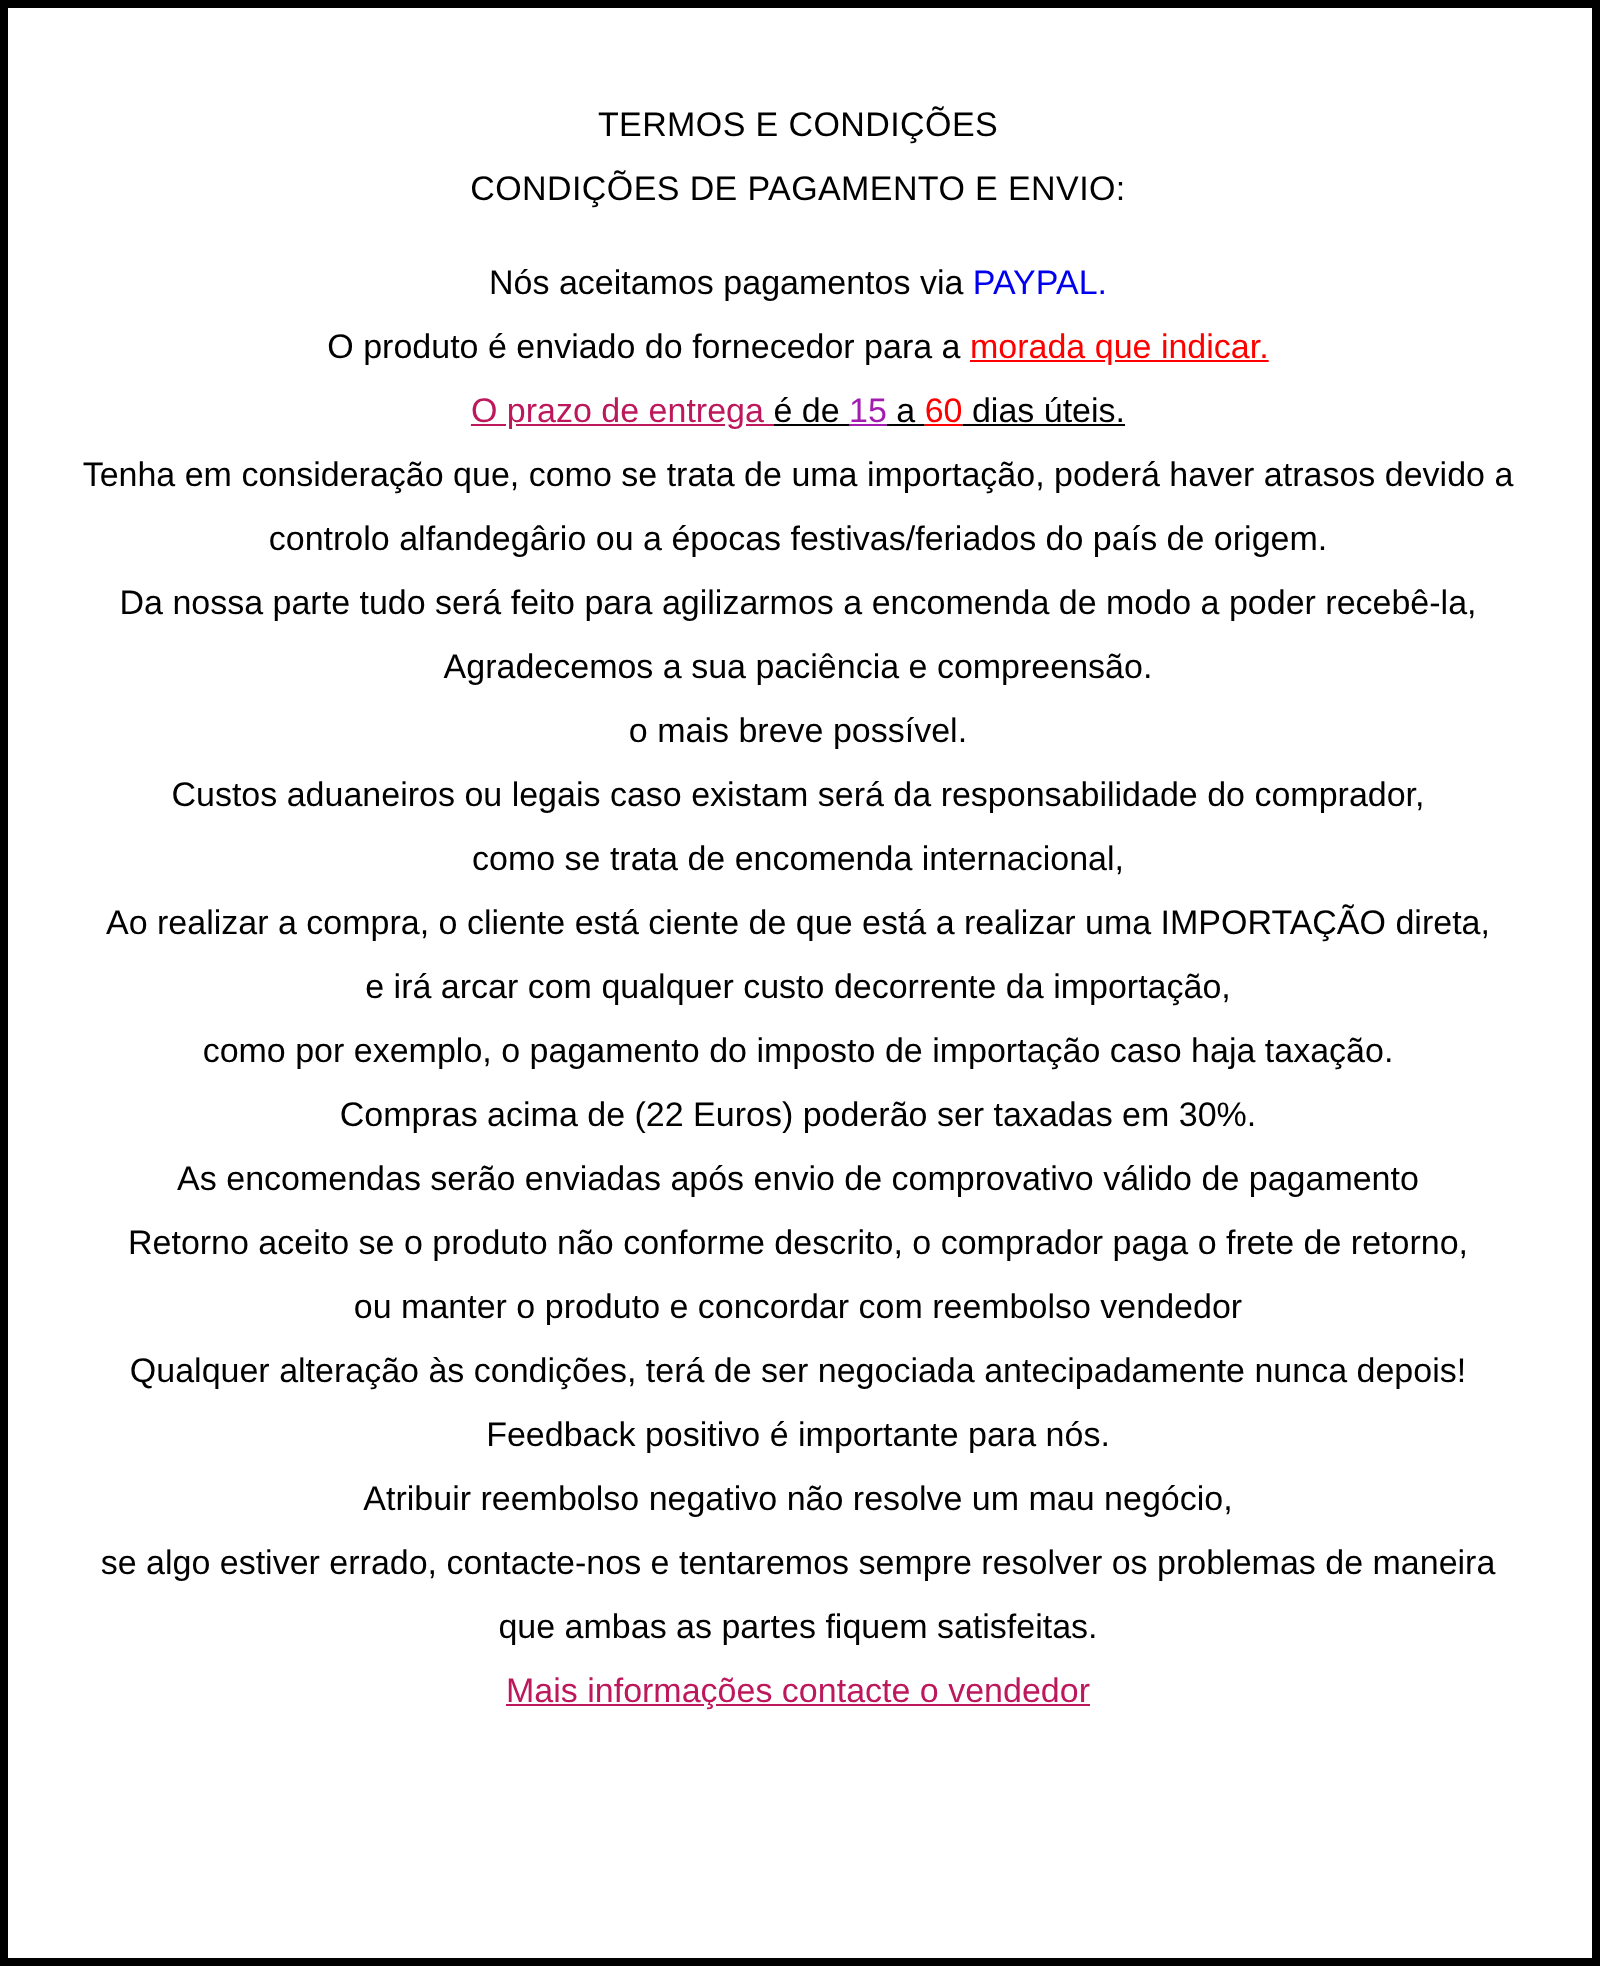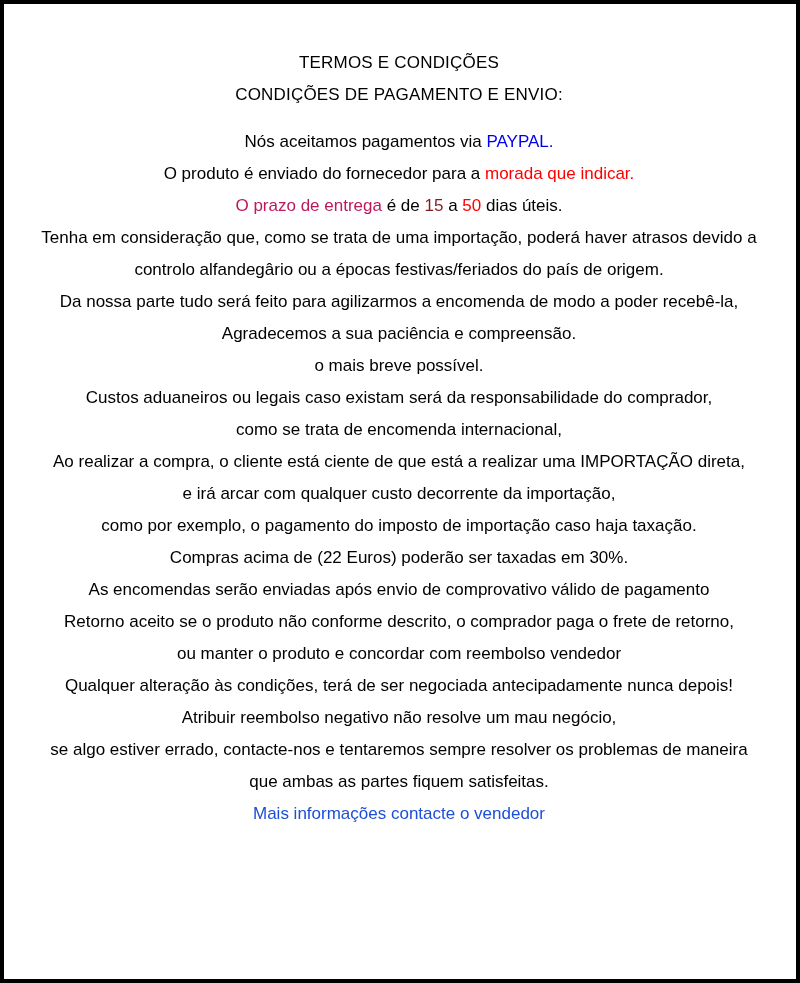--- a/index.html
+++ b/index.html
@@ -19,46 +19,47 @@
     box-sizing: border-box;
     padding: 43px 10px 0 8px;
     text-align: center;
   }
   .line {
     line-height: 32px;
     min-height: 32px;
   }
   .heading { letter-spacing: 0.2px; }
   .heading-gap { height: 15px; }
-  .u { }
+  .u { text-decoration: underline; }
 </style>
 </head>
 <body>
 
 <div class="doc">
   <div class="line heading">TERMOS E CONDIÇÕES</div>
   <div class="line heading">CONDIÇÕES DE PAGAMENTO E ENVIO:</div>
   <div class="heading-gap"></div>
   <div>
       <div class="line"><span>Nós aceitamos pagamentos via </span><span style="color: rgb(0, 0, 238); text-align: right;">PAYPAL.</span></div>
       <div class="line"><span>O produto é enviado do fornecedor para a </span><span class="u" style="color: rgb(255, 0, 0);">morada que indicar.</span></div>
-      <div class="line"><span class="u" style="color: #be185d;">O prazo de entrega </span><span class="u">é de </span><span class="u" style="color: #7f1d1d;">15</span><span class="u"> a </span><span class="u" style="color: rgb(255, 0, 0);">50</span><span class="u"> dias úteis.</span></div>
+      <div class="line"><span class="u" style="color: #be185d;">O prazo de entrega </span><span class="u">é de </span><span class="u" style="color: #a21caf;">15</span><span class="u"> a </span><span class="u" style="color: rgb(255, 0, 0);">60</span><span class="u"> dias úteis.</span></div>
       <div class="line"><span>Tenha em consideração que, como se trata de uma importação, poderá haver atrasos devido a</span></div>
       <div class="line"><span>controlo alfandegârio ou a épocas festivas/feriados do país de origem.</span></div>
       <div class="line"><span>Da nossa parte tudo será feito para agilizarmos a encomenda de modo a poder recebê-la,</span></div>
       <div class="line"><span>Agradecemos a sua paciência e compreensão.</span></div>
       <div class="line"><span>o mais breve possível.</span></div>
       <div class="line"><span>Custos aduaneiros ou legais caso existam será da responsabilidade do comprador,</span></div>
       <div class="line"><span>como se trata de encomenda internacional,</span></div>
       <div class="line"><span>Ao realizar a compra, o cliente está ciente de que está a realizar uma IMPORTAÇÃO direta,</span></div>
       <div class="line"><span>e irá arcar com qualquer custo decorrente da importação,</span></div>
       <div class="line"><span>como por exemplo, o pagamento do imposto de importação caso haja taxação.</span></div>
       <div class="line"><span>Compras acima de (22 Euros) poderão ser taxadas em 30%.</span></div>
       <div class="line"><span>As encomendas serão enviadas após envio de comprovativo válido de pagamento</span></div>
       <div class="line"><span>Retorno aceito se o produto não conforme descrito, o comprador paga o frete de retorno,</span></div>
       <div class="line"><span>ou manter o produto e concordar com reembolso vendedor</span></div>
       <div class="line"><span>Qualquer alteração às condições, terá de ser negociada antecipadamente nunca depois!</span></div>
+      <div class="line"><span>Feedback positivo é importante para nós.</span></div>
       <div class="line"><span>Atribuir reembolso negativo não resolve um mau negócio,</span></div>
       <div class="line"><span>se algo estiver errado, contacte-nos e tentaremos sempre resolver os problemas de maneira</span></div>
       <div class="line"><span>que ambas as partes fiquem satisfeitas.</span></div>
-      <div class="line"><span style="color: #1d4ed8;">Mais informações contacte o vendedor</span></div>
+      <div class="line"><span style="color: #be185d; text-decoration: underline;">Mais informações contacte o vendedor</span></div>
     </div>
 </div>
 
 </body></html>

